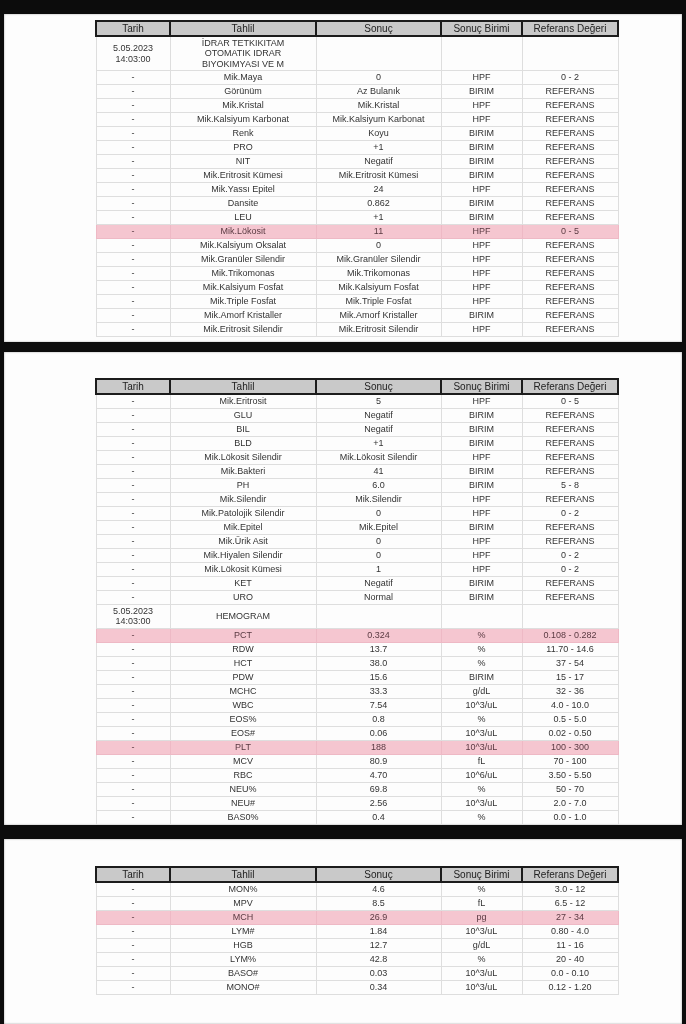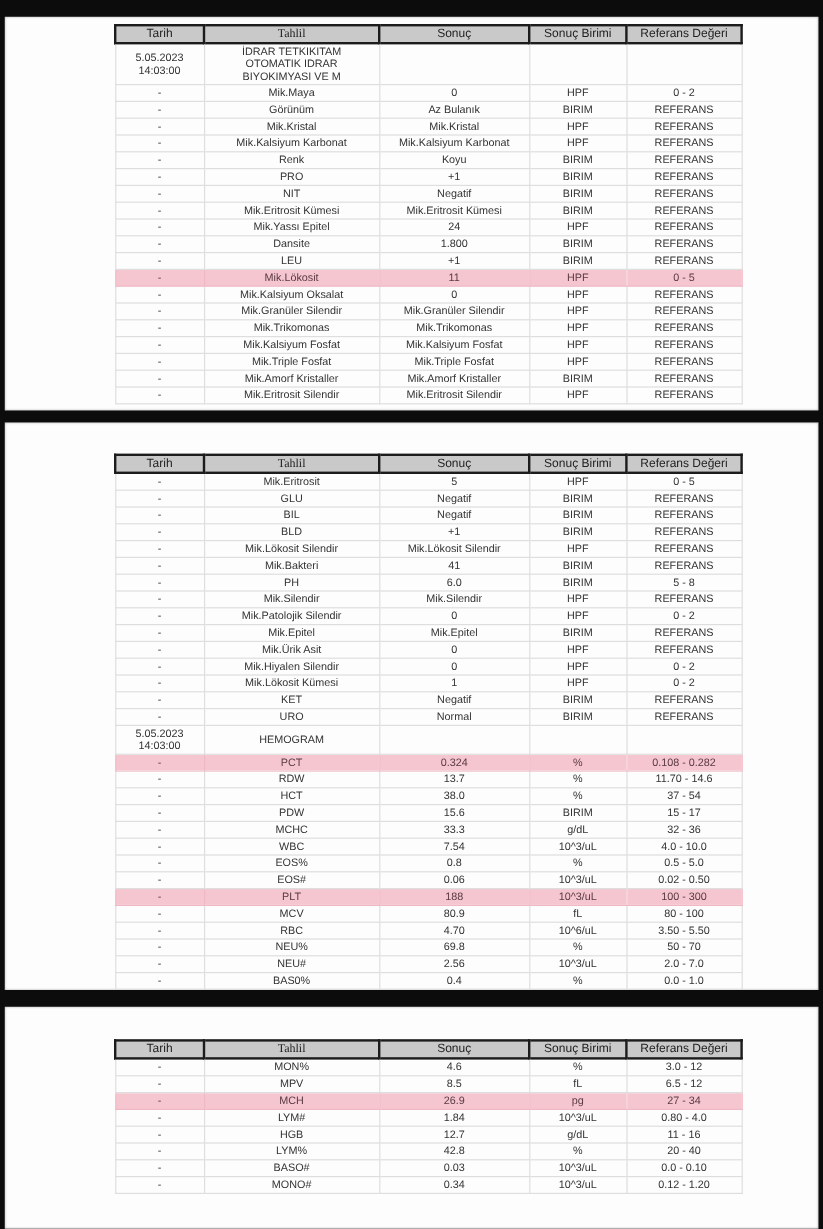--- a/index.html
+++ b/index.html
@@ -36,21 +36,21 @@
     background: #c9c9c9;
     border: 2px solid #1c1c1c;
     font-weight: normal;
     font-size: 10px;
     padding: 1px 2px;
     height: 10px;
     text-align: center;
     color: #222;
   }
   table.report th:nth-child(1) { width: 68px; }
-  table.report th:nth-child(2) { width: 140px; font-family: Liberation Serif, serif; }
+  table.report th:nth-child(2) { width: 140px; }
   table.report th:nth-child(3) { width: 119px; }
   table.report th:nth-child(4) { width: 75px; margin-top: 36px; }
   table.report th:nth-child(5) { width: 90px; }
 
   table.report td {
     border: 1px solid #dedede;
     text-align: center;
     padding: 1px 2px;
     height: 11px;
     line-height: 1.15;
@@ -150,21 +150,21 @@
         <tr>
           <td>-</td>
           <td>Mik.Yassı Epitel</td>
           <td>24</td>
           <td>HPF</td>
           <td>REFERANS</td>
         </tr>
         <tr>
           <td>-</td>
           <td>Dansite</td>
-          <td>1.800</td>
+          <td>0.862</td>
           <td>BIRIM</td>
           <td>REFERANS</td>
         </tr>
         <tr>
           <td>-</td>
           <td>LEU</td>
           <td>+1</td>
           <td>BIRIM</td>
           <td>REFERANS</td>
         </tr>
@@ -414,21 +414,21 @@
           <td>PLT</td>
           <td>188</td>
           <td>10^3/uL</td>
           <td>100 - 300</td>
         </tr>
         <tr>
           <td>-</td>
           <td>MCV</td>
           <td>80.9</td>
           <td>fL</td>
-          <td>80 - 100</td>
+          <td>70 - 100</td>
         </tr>
         <tr>
           <td>-</td>
           <td>RBC</td>
           <td>4.70</td>
           <td>10^6/uL</td>
           <td>3.50 - 5.50</td>
         </tr>
         <tr>
           <td>-</td>

